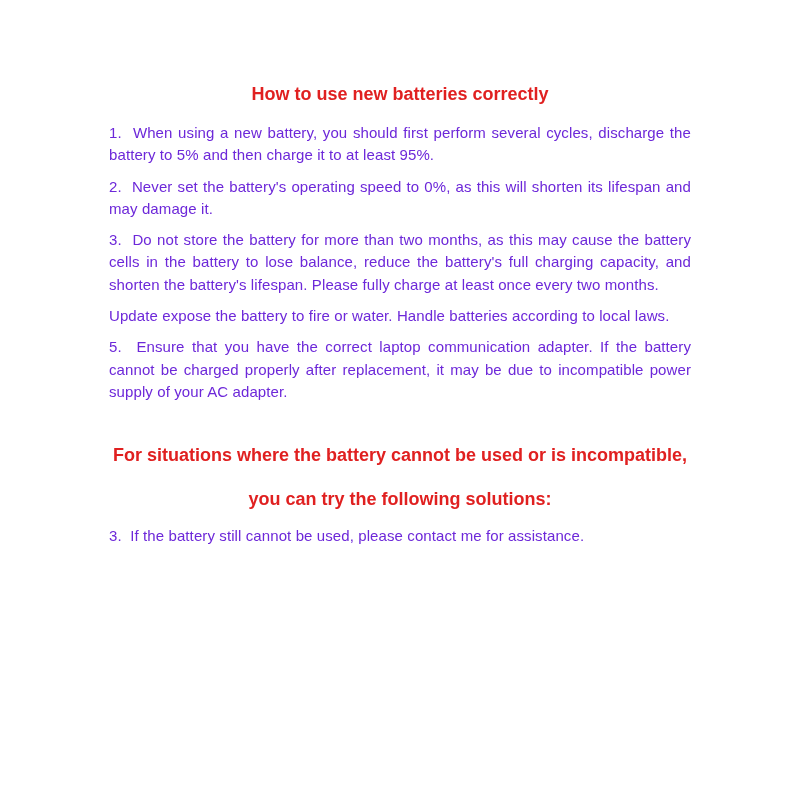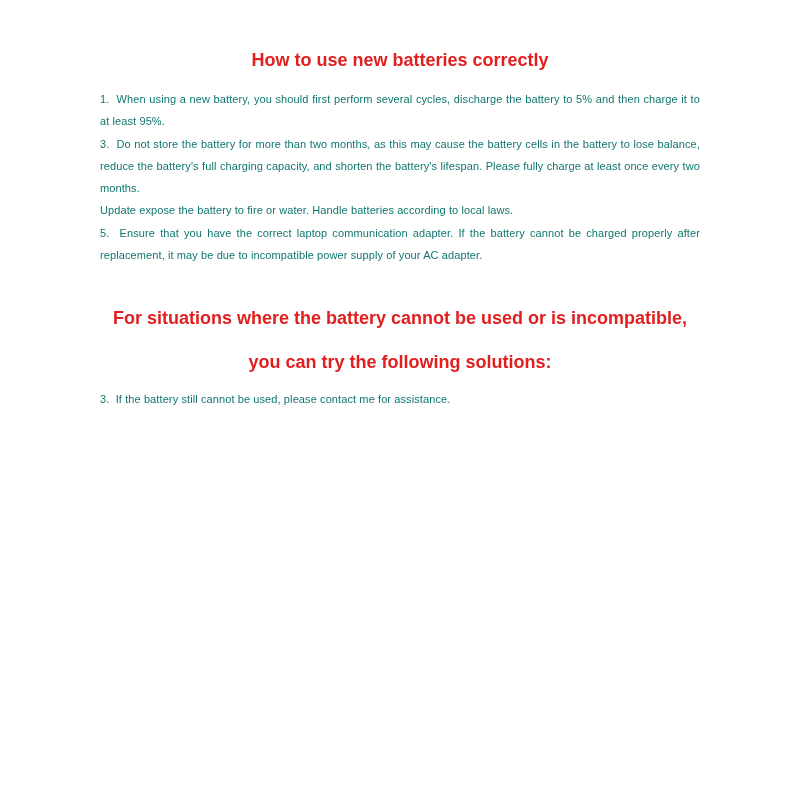--- a/index.html
+++ b/index.html
@@ -7,21 +7,21 @@
     padding: 0;
     background: #ffffff;
   }
   .page {
     position: relative;
     width: 800px;
     height: 800px;
     background: #ffffff;
     font-family: "Liberation Sans", "DejaVu Sans", sans-serif;
     box-sizing: border-box;
-    padding: 48px 100px 0 100px;
+    padding: 82px 100px 0 100px;
     overflow: hidden;
   }
   .red-heading {
     color: #e02020;
     font-weight: bold;
     text-align: center;
     font-size: 18px;
     line-height: 24px;
     margin: 0;
   }
@@ -29,37 +29,38 @@
     margin-bottom: 16px;
   }
   .title-2a {
     margin-top: 40px;
   }
   .title-2b {
     margin-top: 20px;
     margin-bottom: 14px;
   }
   .body-block p {
-    margin: 0;
-    color: #0f766e;
-    font-size: 11px;
+    margin: 9px;
+    color: #6d28d9;
+    font-size: 15px;
     line-height: 22.3px;
     text-align: justify;
     letter-spacing: 0.1px;
   }
 </style>
 </head>
 <body>
 
 <div class="page">
 
   <h1 class="red-heading title-1">How to use new batteries correctly</h1>
 
   <div class="body-block">
     <p>1.&nbsp; When using a new battery, you should first perform several cycles, discharge the battery to 5% and then charge it to at least 95%.</p>
+    <p>2.&nbsp; Never set the battery's operating speed to 0%, as this will shorten its lifespan and may damage it.</p>
     <p>3.&nbsp; Do not store the battery for more than two months, as this may cause the battery cells in the battery to lose balance, reduce the battery's full charging capacity, and shorten the battery's lifespan. Please fully charge at least once every two months.</p>
     <p>Update expose the battery to fire or water. Handle batteries according to local laws.</p>
     <p>5.&nbsp; Ensure that you have the correct laptop communication adapter. If the battery cannot be charged properly after replacement, it may be due to incompatible power supply of your AC adapter.</p>
   </div>
 
   <h2 class="red-heading title-2a">For situations where the battery cannot be used or is incompatible,</h2>
 
   <h2 class="red-heading title-2b">you can try the following solutions:</h2>
 
   <div class="body-block">

